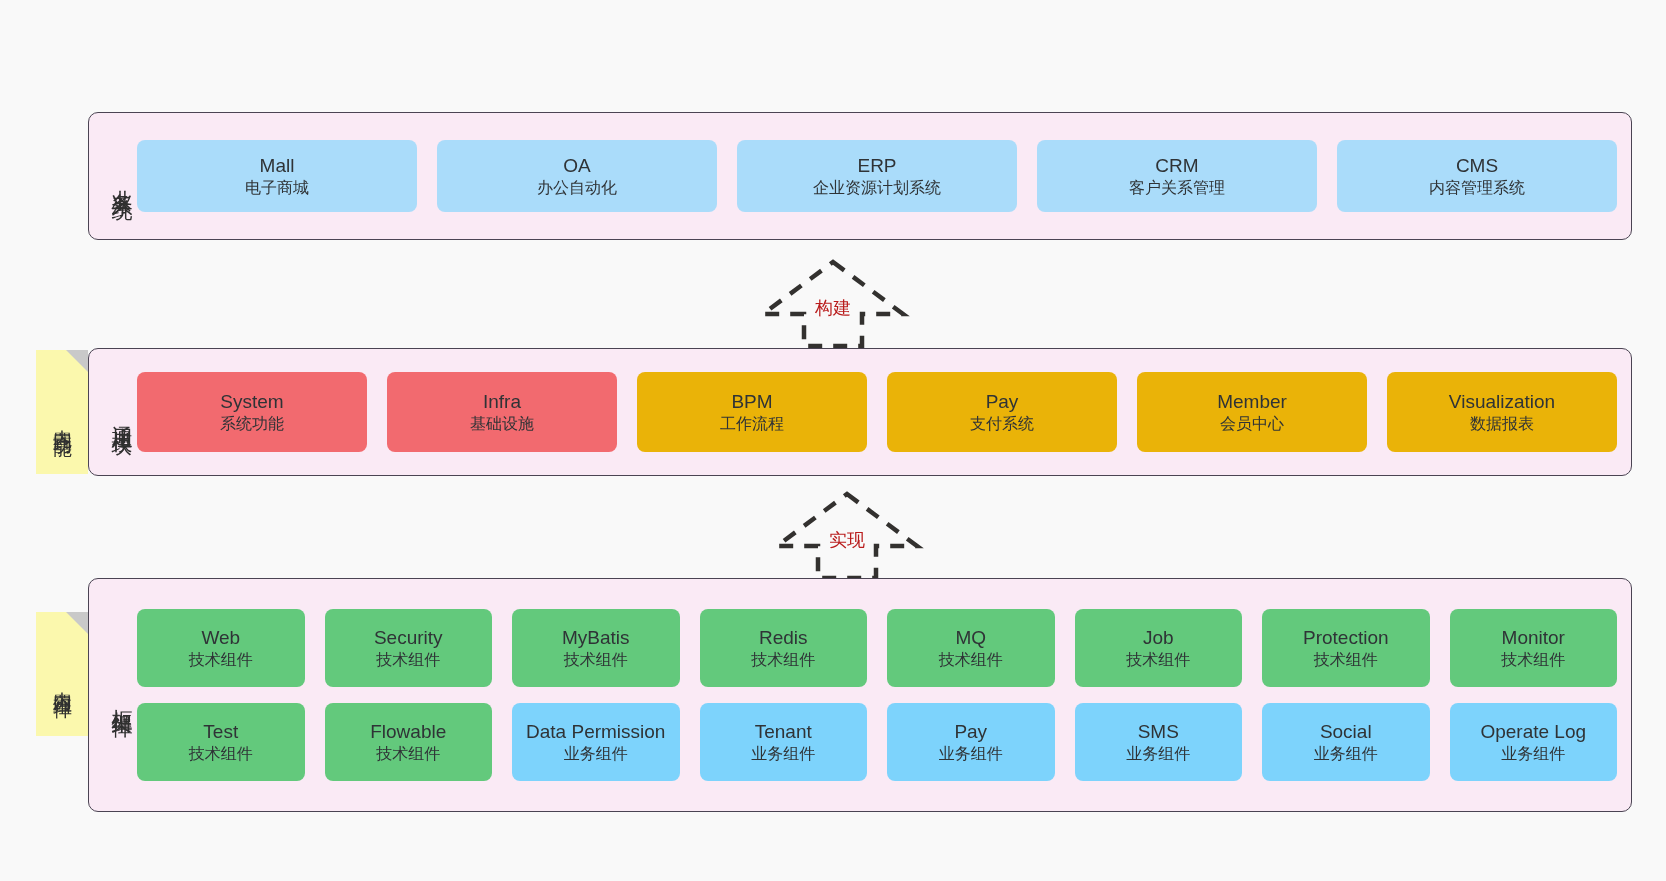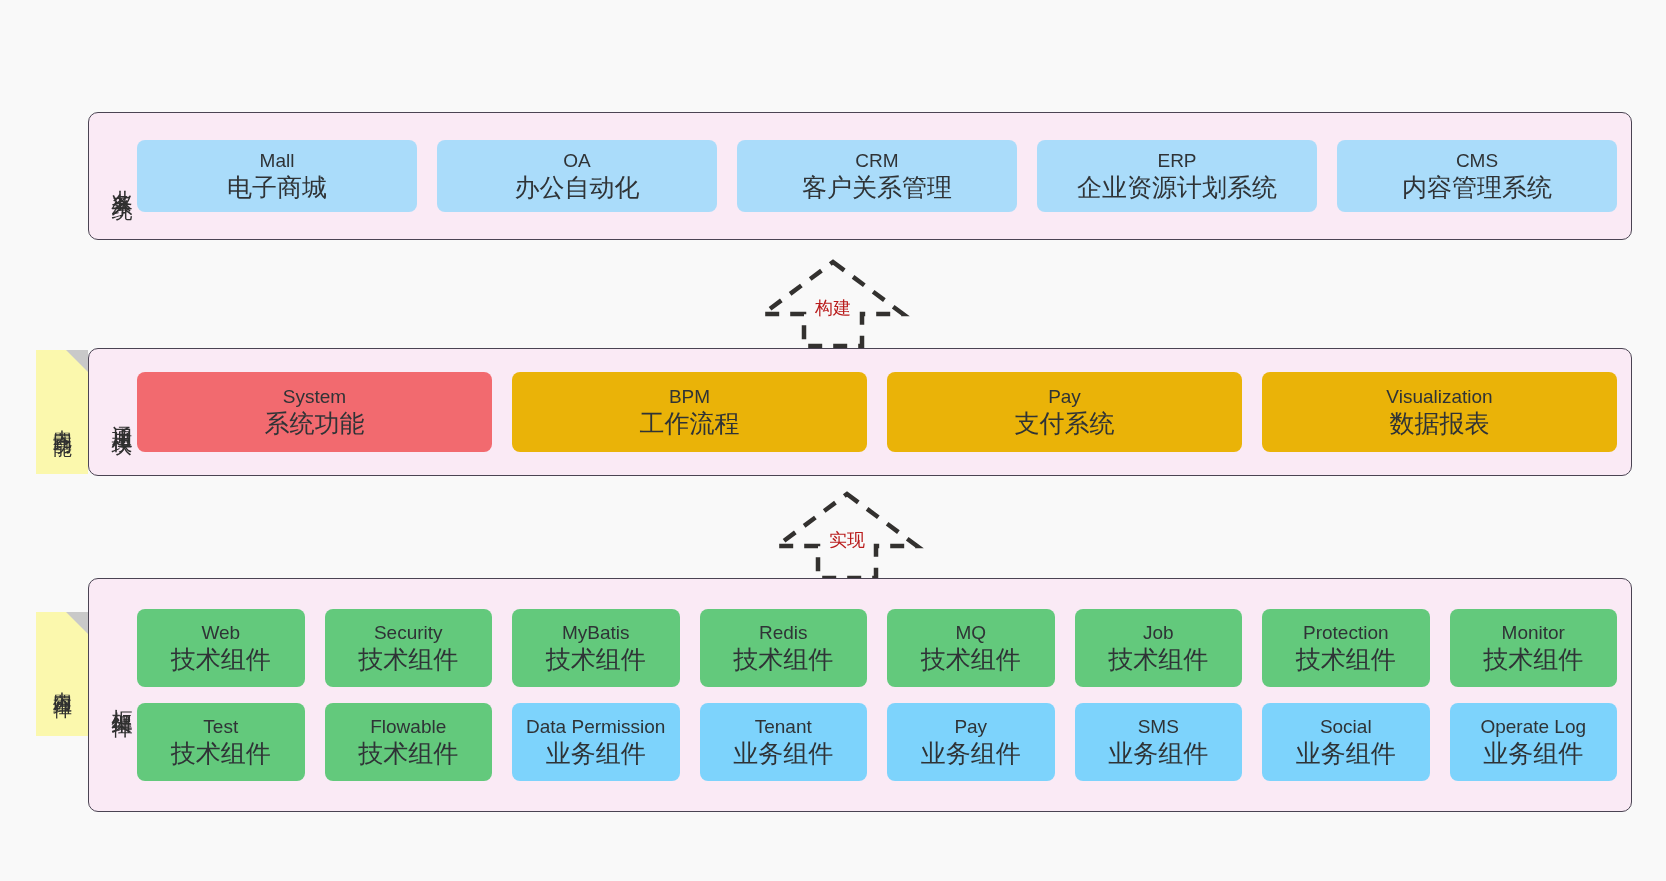--- a/index.html
+++ b/index.html
@@ -74,21 +74,21 @@
     display: flex;
     flex-direction: column;
     align-items: center;
     justify-content: center;
     text-align: center;
     line-height: 1.24;
     padding: 4px 6px;
     color: #2f3336;
   }
   .card .card-en  { font-size: 19px; }
-  .card .card-cn  { font-size: 25px; }
+  .card .card-cn  { font-size: 16px; }
 
   
   .c-blue        { background: #aadcfa; }
   .c-red         { background: #f26a6f; }
   .c-pink        { background: #eab308; }
   .c-green       { background: #63c97c; }
   .c-lightgreen  { background: #7dd3fc; }
 
   
   #layer-business  { left: 88px;  top: 112px; width: 1544px; height: 128px; }
@@ -162,27 +162,27 @@
           <span class="card-en">Mall</span>
           <span class="card-cn">电子商城</span>
         </div>
 
         <div class="card c-blue">
           <span class="card-en">OA</span>
           <span class="card-cn">办公自动化</span>
         </div>
 
         <div class="card c-blue">
+          <span class="card-en">ERP</span>
+          <span class="card-cn">企业资源计划系统</span>
+        </div>
+
+        <div class="card c-blue">
           <span class="card-en">CRM</span>
           <span class="card-cn">客户关系管理</span>
-        </div>
-
-        <div class="card c-blue">
-          <span class="card-en">ERP</span>
-          <span class="card-cn">企业资源计划系统</span>
         </div>
 
         <div class="card c-blue">
           <span class="card-en">CMS</span>
           <span class="card-cn">内容管理系统</span>
         </div>
 
 
       </div>
     </div>
@@ -203,31 +203,39 @@
   <div class="layer" id="layer-modules">
     <div class="layer-title">通用模块</div>
     <div class="layer-body">
       <div class="card-row">
 
         <div class="card c-red">
           <span class="card-en">System</span>
           <span class="card-cn">系统功能</span>
         </div>
 
+        <div class="card c-red">
+          <span class="card-en">Infra</span>
+          <span class="card-cn">基础设施</span>
+        </div>
 
         <div class="card c-pink">
           <span class="card-en">BPM</span>
           <span class="card-cn">工作流程</span>
         </div>
 
         <div class="card c-pink">
           <span class="card-en">Pay</span>
           <span class="card-cn">支付系统</span>
         </div>
 
+        <div class="card c-pink">
+          <span class="card-en">Member</span>
+          <span class="card-cn">会员中心</span>
+        </div>
 
         <div class="card c-pink">
           <span class="card-en">Visualization</span>
           <span class="card-cn">数据报表</span>
         </div>
 
       </div>
     </div>
   </div>
 

